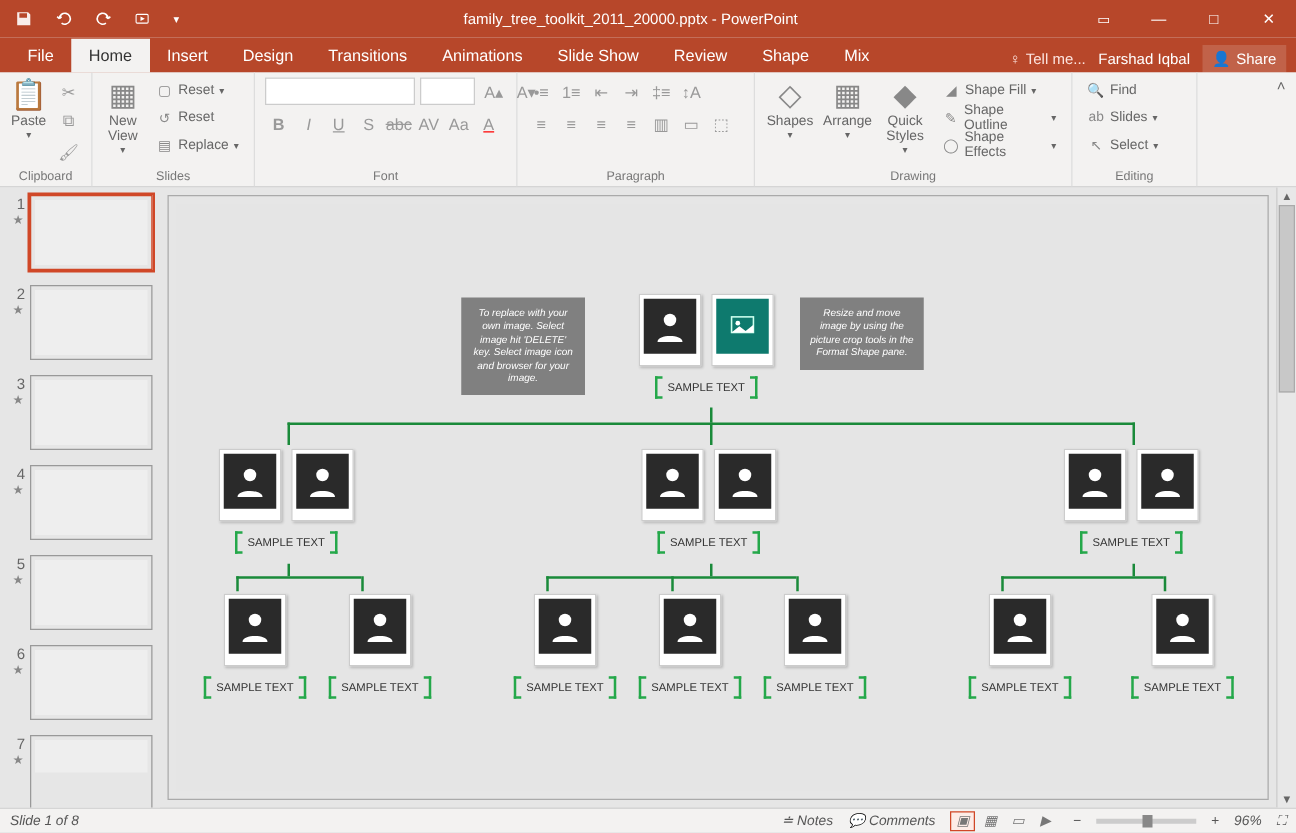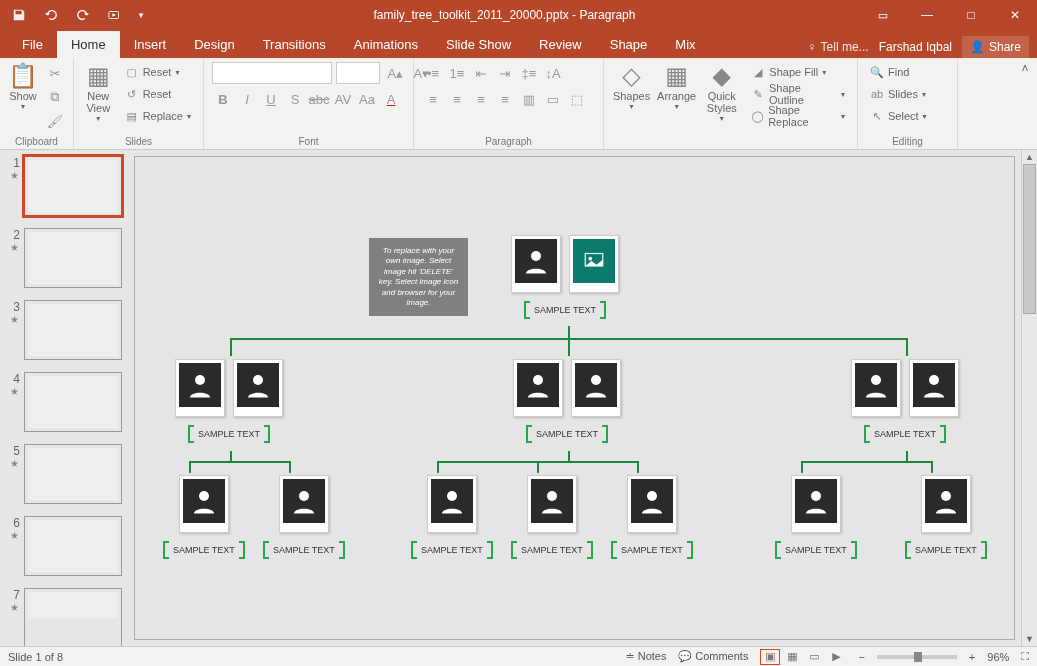--- a/index.html
+++ b/index.html
@@ -66,21 +66,21 @@
 .photo-inner svg { width:30px; height:30px; fill:white;}
 .photo-pair { display:flex; gap:8px; justify-content:center;}
 .node { position:absolute; display:flex; flex-direction:column; align-items:center; gap:8px;}
 .hint-box { position:absolute; background:#808080; color:white; font-size:8px; padding:8px; width:99px; text-align:center; line-height:1.3;font-style:italic;}
 
 
 .hline { position:absolute; height:2px; background:#1a8a3a;}
 .vline { position:absolute; width:2px; background:#1a8a3a;}
 
 
-.statusbar { height: 20px; background: #f3f2f1; border-top:1px solid #ccc; display:flex; align-items:center; font-size:11px; color:#555; padding:0 8px;}
+.statusbar { height: 20px; background: #f3f2f1; border-top:1px solid #ccc; display:flex; align-items:center; font-size:11px; color:#555; padding:0 8px;font-style:italic;}
 .status-right { margin-left:auto; display:flex; align-items:center; gap:12px;}
 .view-btns { display:flex; gap:2px;}
 .vbtn { width:20px; height:16px; border:1px solid transparent; display:flex; align-items:center; justify-content:center; color:#777;}
 .vbtn.active { border-color:#d04727; background:#fdece7;}
 .zoom-slider { width:80px; height:4px; background:#ccc; position:relative;}
 .zoom-slider .h { position:absolute; top:-3px; left:46%; width:8px; height:10px; background:#888;}
 </style>
 </head>
 <body>
 
@@ -102,21 +102,21 @@
         </svg>
       </div>
     <div class="qat-btn">
         <svg width="14" height="14" viewBox="0 0 16 16" fill="white">
           <rect x="1" y="4" width="11" height="8" rx="1" stroke="white" fill="none"></rect>
           <path d="M5 6l4 2-4 2z"></path>
         </svg>
       </div>
     <div class="qat-btn" style="width:14px;color:white;font-size:9px;">▾</div>
   </div>
-  <div class="titlebar-title">family_tree_toolkit_2011_20000.pptx - Paragraph</div>
+  <div class="titlebar-title">family_tree_toolkit_2011_20000.pptx - PowerPoint</div>
   <div class="winbtns">
     <div class="winbtn" style="font-size:11px;">▭</div>
     <div class="winbtn">—</div>
     <div class="winbtn">□</div>
     <div class="winbtn">✕</div>
   </div>
 </div>
 
 <div class="ribbon-tabs">
   <div class="tab">File</div>
@@ -140,21 +140,21 @@
         <span>Share</span>
       </div>
   </div>
 </div>
 
 <div class="ribbon">
   <div class="group" style="width:74px;">
     <div class="group-body">
       <div class="big-btn">
           <span class="ico">📋</span>
-          <span>Show</span>
+          <span>Paste</span>
           <span style="font-size:8px;">▾</span>
         </div>
       <div class="stack">
         <div class="tb">✂</div>
         <div class="tb">⧉</div>
         <div class="tb">🖌</div>
       </div>
     </div>
     <div class="group-label">Clipboard</div>
   </div>
@@ -262,25 +262,26 @@
             <span>Shape Fill</span> 
             <span style="font-size:8px;">▾</span>
           </div>
         <div class="stack-item">
             <span class="ico">✎</span>
             <span>Shape Outline</span> 
             <span style="font-size:8px;">▾</span>
           </div>
         <div class="stack-item">
             <span class="ico">◯</span>
-            <span>Shape Replace</span> 
+            <span>Shape Effects</span> 
             <span style="font-size:8px;">▾</span>
           </div>
       </div>
     </div>
+    <div class="group-label">Drawing</div>
   </div>
   <div class="group" style="width:100px;">
     <div class="group-body">
       <div class="stack">
         <div class="stack-item">
             <span class="ico">🔍</span>
             <span>Find</span>
           </div>
         <div class="stack-item">
             <span class="ico">ab</span>
@@ -364,20 +365,21 @@
           <div class="thumb-inner" style="height:26px;"></div>
         </div>
       </div>
   </div>
 
   <div class="editor">
     <div class="slide-canvas">
       <div class="slide-area">
 
         <div class="hint-box" style="top:75px;left:228px;">To replace with your own image. Select image hit 'DELETE' key. Select image icon and browser for your image.</div>
+        <div class="hint-box" style="top:75px;left:499px;">Resize and move image by using the picture crop tools in the Format Shape pane.</div>
 
         <div class="node" style="top:72px;left:370px;">
           <div class="photo-pair">
             <div class="photo-tile">
                 <div class="photo-inner">
                   <svg viewBox="0 0 24 24">
                     <circle cx="12" cy="8" r="4"></circle>
                     <path d="M4 22c0-5 16-5 16 0z"></path>
                   </svg>
                 </div>

